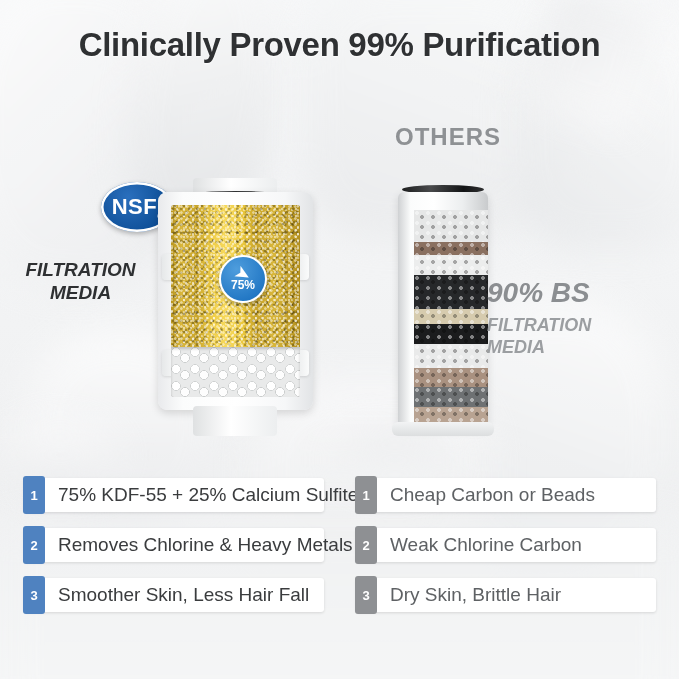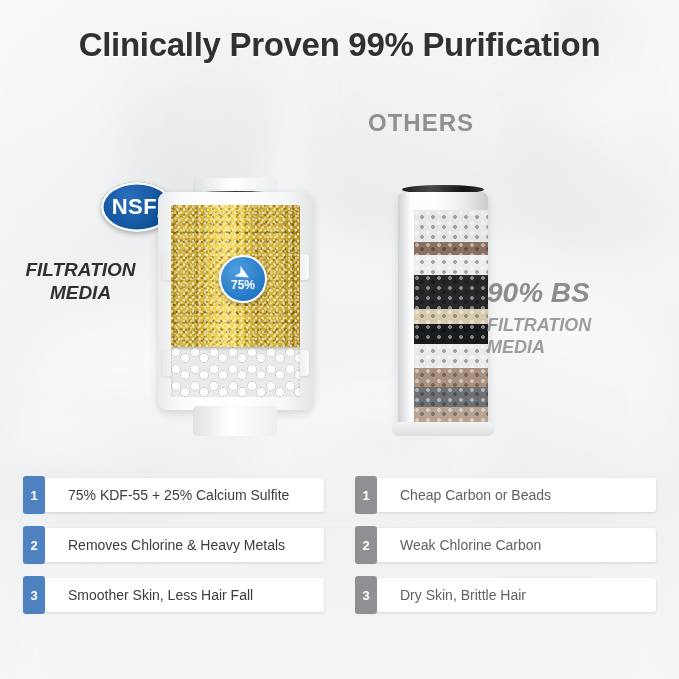--- a/index.html
+++ b/index.html
@@ -33,21 +33,21 @@
     font-size:33px;font-weight:bold;color:#2f3133;letter-spacing:-.3px;
     text-shadow:0 1px 2px rgba(255,255,255,.9);
   }
 
   
   .cap-ours{
     position:absolute;left:164px;top:147px;width:160px;text-align:center;
     font-size:27px;font-weight:bold;color:#3b3d3f;letter-spacing:1px;
   }
   .cap-others{
-    position:absolute;left:368px;top:109px;width:160px;
+    position:absolute;left:368px;top:123px;width:160px;text-align:center;
     font-size:24px;font-weight:bold;color:#8e9194;letter-spacing:1px;
   }
 
   
   .nsf{
     position:absolute;left:101px;top:182px;width:72px;height:50px;
     border-radius:50%;background:radial-gradient(circle at 38% 30%,#2a6fbd,#0d4e96 70%);
     box-shadow:0 2px 5px rgba(0,0,0,.28), inset 0 0 0 2.5px #ffffff;
     display:flex;align-items:center;justify-content:center;
   }
@@ -179,21 +179,21 @@
     box-shadow:0 1px 3px rgba(0,0,0,.12);
     display:flex;align-items:center;
   }
   .badge{
     width:22px;height:38px;margin-left:-1px;border-radius:3px;
     display:flex;align-items:center;justify-content:center;
     color:#fff;font-size:13px;font-weight:bold;flex:0 0 auto;
   }
   .badge.blue{background:#4f82c0;}
   .badge.gray{background:#8e9093;}
-  .row .txt{margin-left:23px;font-size:14px;color:#3a3c3e;white-space:nowrap;}
+  .row .txt{margin-left:13px;font-size:19px;color:#3a3c3e;white-space:nowrap;}
   .col-right .row .txt{color:#5e6164;}
 </style>
 </head>
 <body>
 
 <div class="stage">
 
   <div class="bg">
     <div class="bg-blob b1"></div>
       <div class="bg-blob b2"></div>

